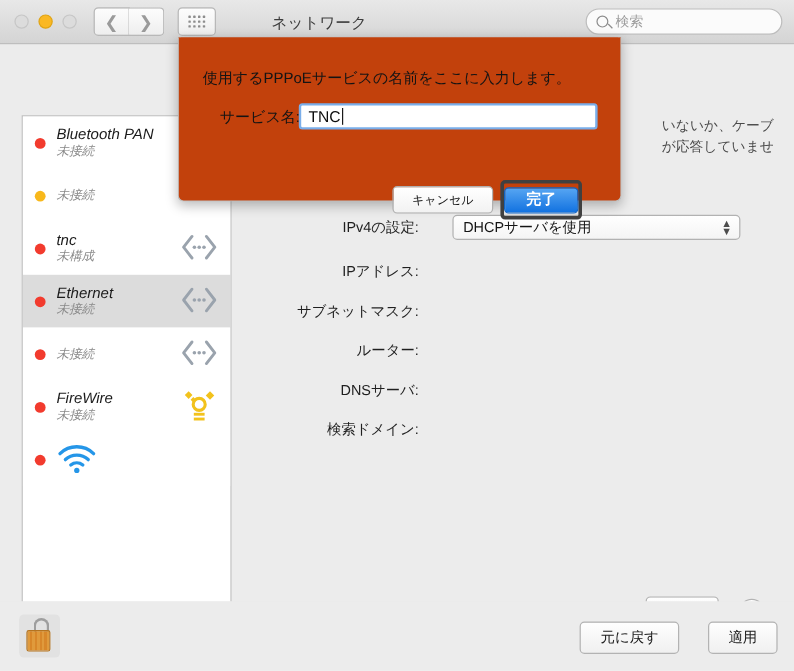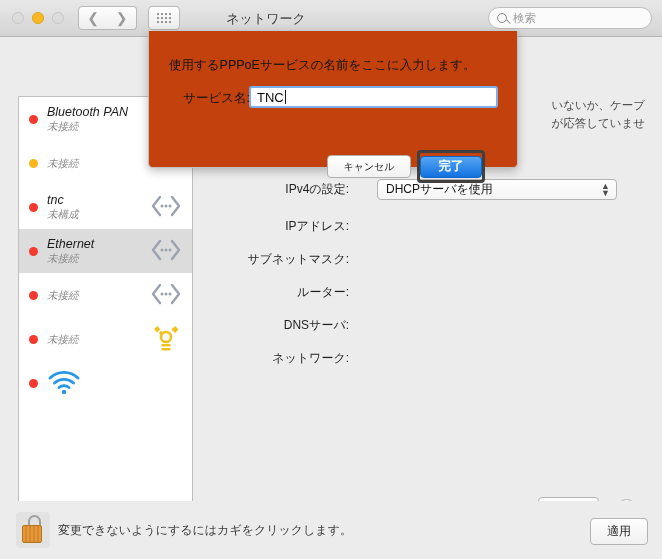--- a/index.html
+++ b/index.html
@@ -367,20 +367,21 @@
                 <path d="M11 4 L4 13 L11 22" fill="none" stroke="#9aa3ad" stroke-width="2.4" stroke-linecap="round" stroke-linejoin="round"></path>
                 <path d="M23 4 L30 13 L23 22" fill="none" stroke="#9aa3ad" stroke-width="2.4" stroke-linecap="round" stroke-linejoin="round"></path>
                 <circle cx="13" cy="13" r="1.5" fill="#9aa3ad"></circle>
                 <circle cx="17" cy="13" r="1.5" fill="#9aa3ad"></circle>
                 <circle cx="21" cy="13" r="1.5" fill="#9aa3ad"></circle>
               </svg></span>
           </div>
           <div class="svc-row">
             <span class="svc-dot dot-red"></span>
             <div class="svc-text">
+              <div class="svc-name">FireWire</div>
               <div class="svc-status">未接続</div>
             </div>
             <span class="svc-icon"><svg width="34" height="28" viewBox="0 0 34 28">
                 <circle cx="17" cy="12" r="5" fill="none" stroke="#f2c21c" stroke-width="2.6"></circle>
                 <rect x="12.5" y="19" width="9" height="2.4" fill="#f2c21c"></rect>
                 <rect x="12.5" y="23" width="9" height="2.4" fill="#f2c21c"></rect>
                 <rect x="6" y="2" width="4.5" height="4.5" fill="#f2c21c" transform="rotate(45 8.2 4.2)"></rect>
                 <rect x="23.5" y="2" width="5" height="5" fill="#f2c21c" transform="rotate(45 26 4.5)"></rect>
                 <rect x="10.5" y="6.5" width="3.2" height="3.2" fill="#f2c21c" transform="rotate(45 12.1 8.1)"></rect>
               </svg></span>
@@ -434,36 +435,36 @@
           </div>
           <div class="field-row" style="top: 185px;">
             <div class="field-label">ルーター:</div>
             <div class="field-value"></div>
           </div>
           <div class="field-row" style="top: 218px;">
             <div class="field-label">DNSサーバ:</div>
             <div class="field-value"></div>
           </div>
           <div class="field-row" style="top: 251px;">
-            <div class="field-label">ネットワーク:</div>
+            <div class="field-label">検索ドメイン:</div>
             <div class="field-value"></div>
           </div>
         </div>
 
       <div id="btn-advanced">詳細...</div>
       <div id="btn-help">?</div>
     </div>
   </div>
 
   <div id="bottombar">
     <div id="lock">
       <span class="shackle"></span>
       <span class="body"></span>
     </div>
-    <div id="lock-text">変更できないようにするにはカギをクリックします。</div>
+    <div class="bbtn" id="btn-revert">元に戻す</div>
     <div class="bbtn" id="btn-apply">適用</div>
   </div>
 
   <div id="sheet">
     <div id="sheet-prompt">使用するPPPoEサービスの名前をここに入力します。</div>
     <div id="sheet-field-label">サービス名:</div>
     <div id="service-name-input">
       <span id="service-name-value">TNC</span>
       <span id="caret"></span>
     </div>

